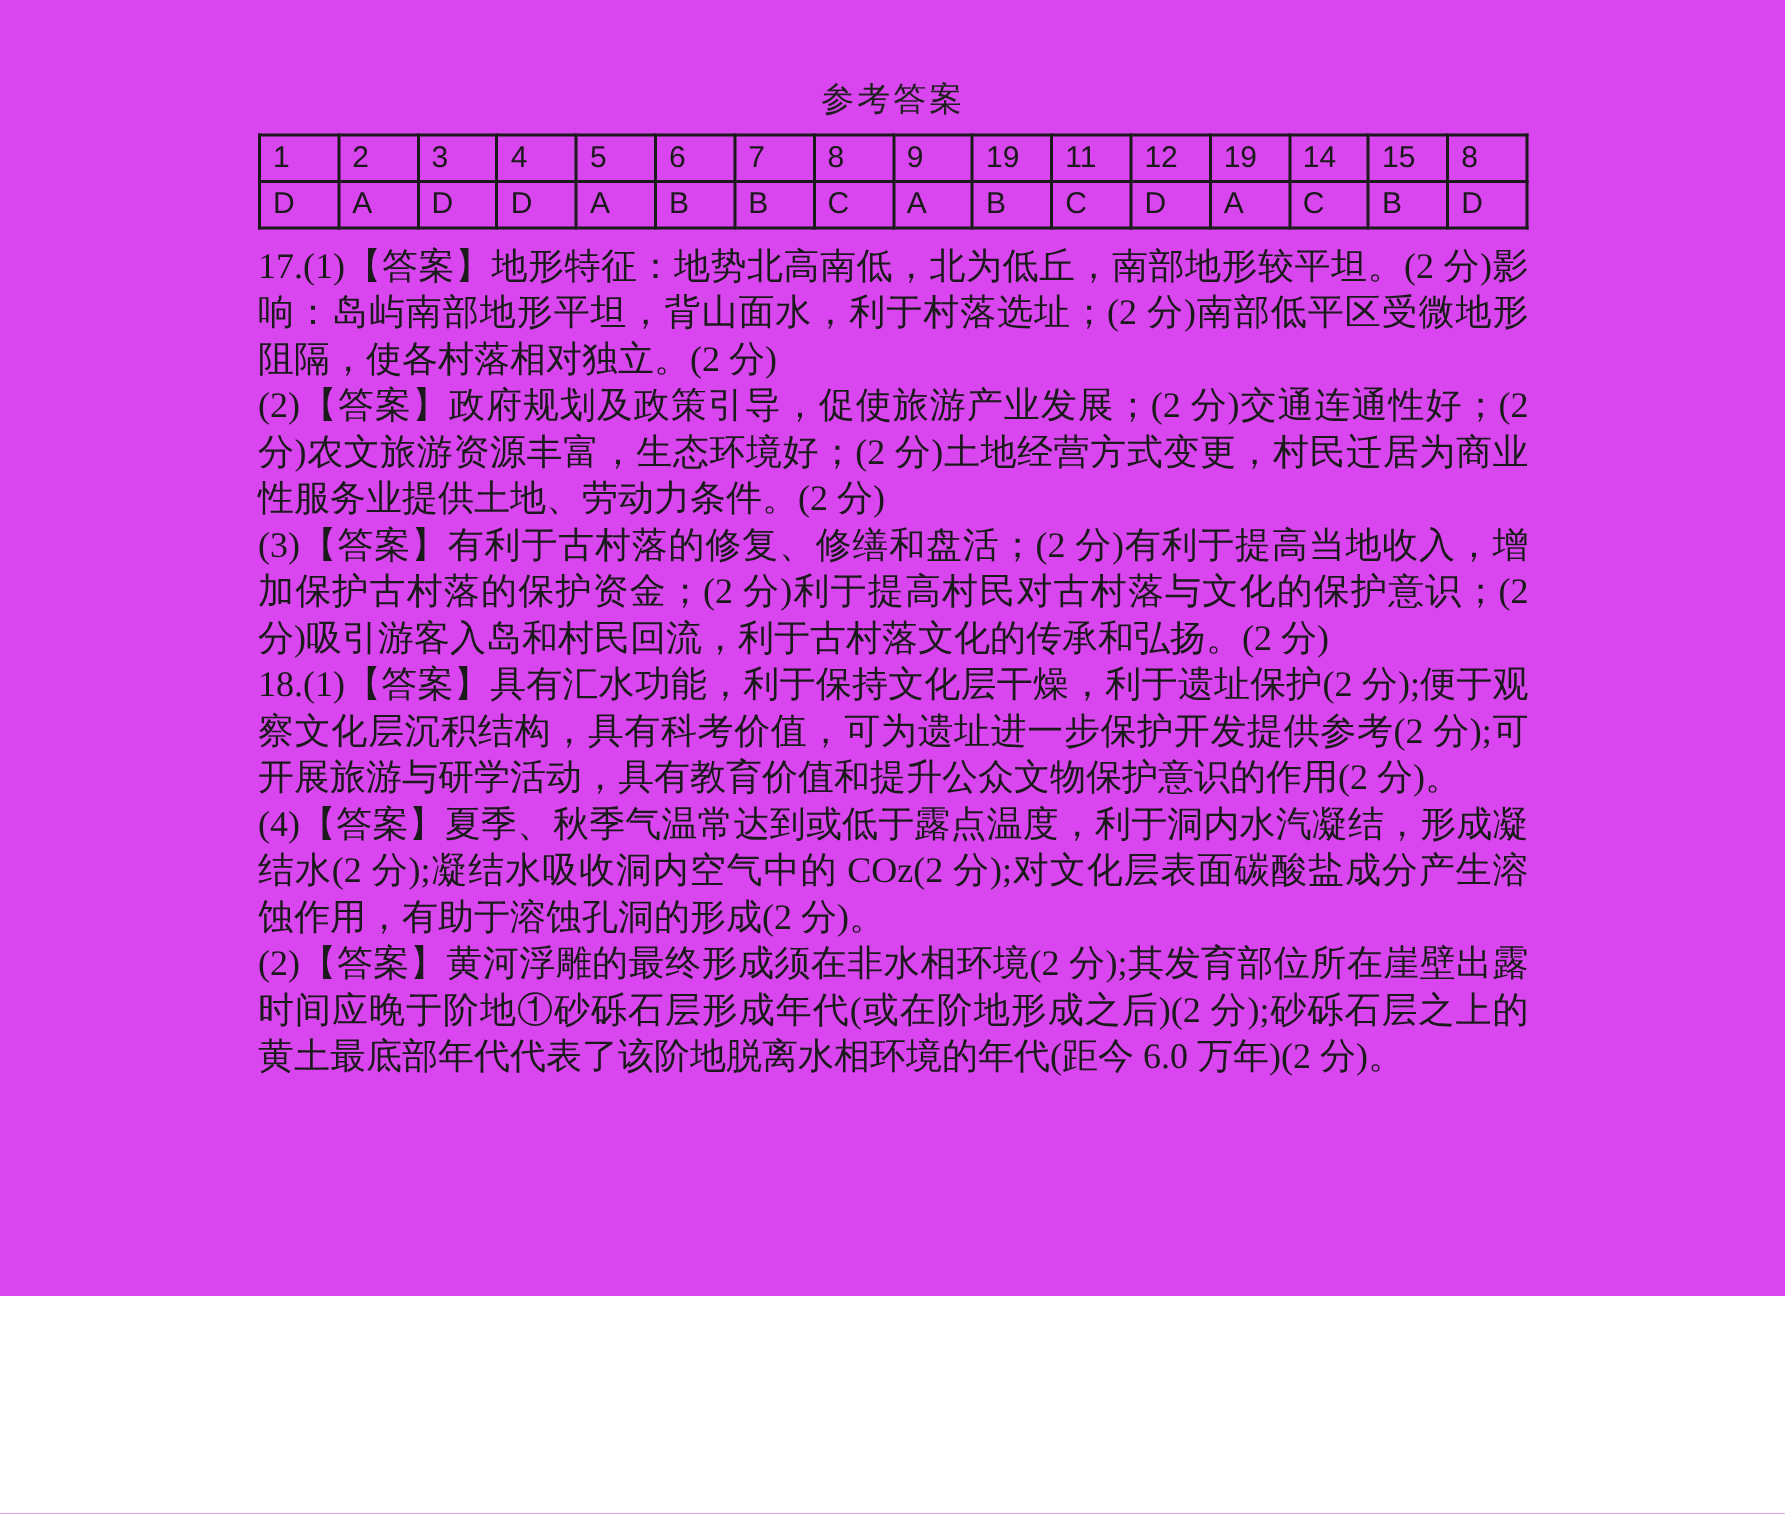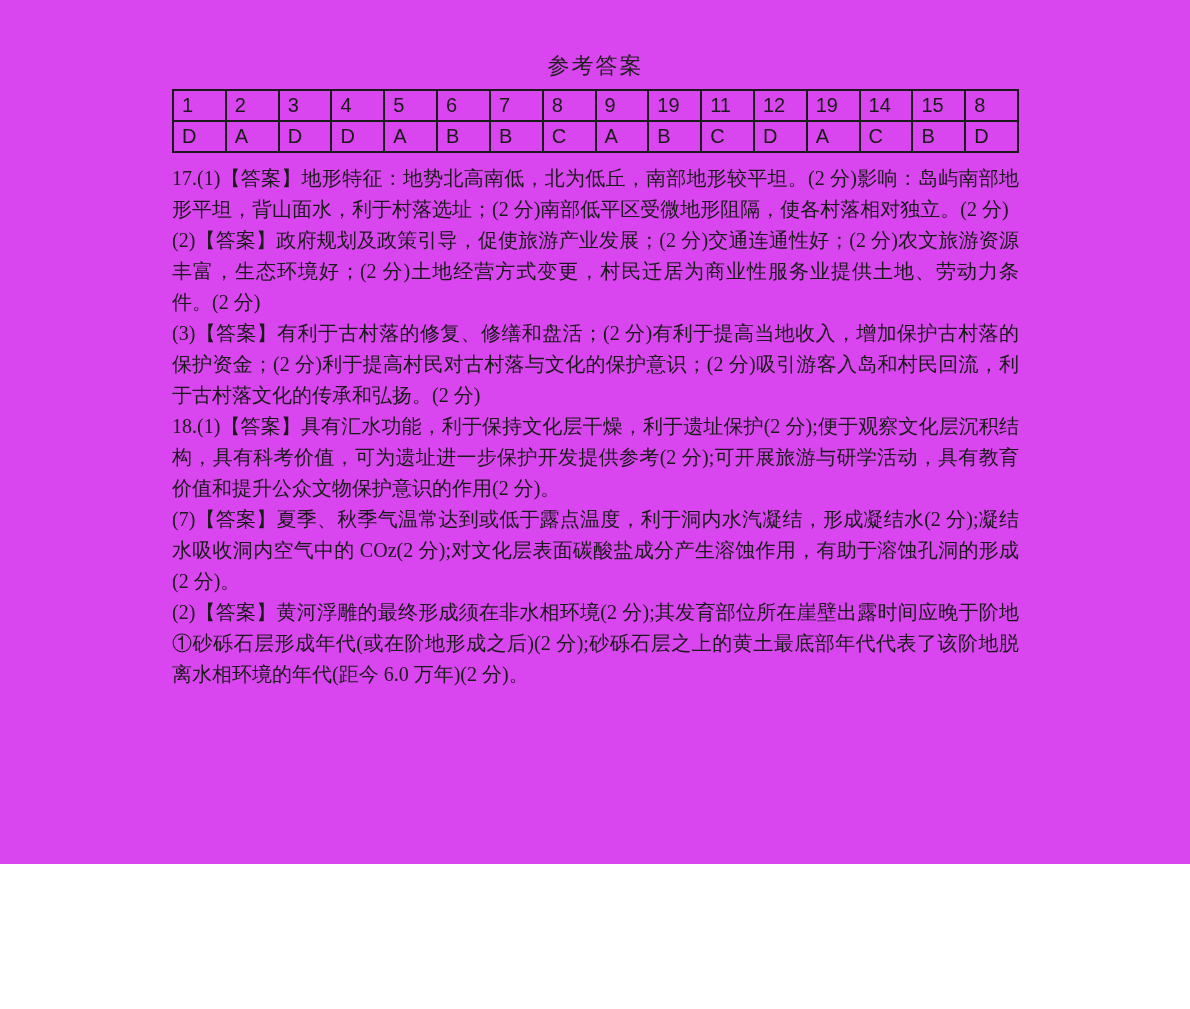--- a/index.html
+++ b/index.html
@@ -42,21 +42,21 @@
     border: 2px solid #1a1a1a;
     height: 29px;
     padding: 0 2px 0 8px;
     text-align: left;
     vertical-align: middle;
     overflow: hidden;
   }
   .answers {
     margin-top: 10px;
     font-family: "Liberation Serif", "DejaVu Serif", serif;
-    font-size: 20px;
+    font-size: 24px;
     line-height: 31px;
     text-align: justify;
     text-justify: inter-ideograph;
     color: #1a1a1a;
   }
   .answers p {
     margin: 0;
     padding: 0;
   }
 </style>
@@ -107,18 +107,18 @@
           <td>D</td>
         </tr>
       </tbody>
     </table>
 
     <div class="answers">
       <p>17.(1)【答案】地形特征：地势北高南低，北为低丘，南部地形较平坦。(2 分)影响：岛屿南部地形平坦，背山面水，利于村落选址；(2 分)南部低平区受微地形阻隔，使各村落相对独立。(2 分)</p>
       <p>(2)【答案】政府规划及政策引导，促使旅游产业发展；(2 分)交通连通性好；(2 分)农文旅游资源丰富，生态环境好；(2 分)土地经营方式变更，村民迁居为商业性服务业提供土地、劳动力条件。(2 分)</p>
       <p>(3)【答案】有利于古村落的修复、修缮和盘活；(2 分)有利于提高当地收入，增加保护古村落的保护资金；(2 分)利于提高村民对古村落与文化的保护意识；(2 分)吸引游客入岛和村民回流，利于古村落文化的传承和弘扬。(2 分)</p>
       <p>18.(1)【答案】具有汇水功能，利于保持文化层干燥，利于遗址保护(2 分);便于观察文化层沉积结构，具有科考价值，可为遗址进一步保护开发提供参考(2 分);可开展旅游与研学活动，具有教育价值和提升公众文物保护意识的作用(2 分)。</p>
-      <p>(7)【答案】夏季、秋季气温常达到或低于露点温度，利于洞内水汽凝结，形成凝结水(2 分);凝结水吸收洞内空气中的 COz(2 分);对文化层表面碳酸盐成分产生溶蚀作用，有助于溶蚀孔洞的形成(2 分)。</p>
+      <p>(4)【答案】夏季、秋季气温常达到或低于露点温度，利于洞内水汽凝结，形成凝结水(2 分);凝结水吸收洞内空气中的 COz(2 分);对文化层表面碳酸盐成分产生溶蚀作用，有助于溶蚀孔洞的形成(2 分)。</p>
       <p>(2)【答案】黄河浮雕的最终形成须在非水相环境(2 分);其发育部位所在崖壁出露时间应晚于阶地①砂砾石层形成年代(或在阶地形成之后)(2 分);砂砾石层之上的黄土最底部年代代表了该阶地脱离水相环境的年代(距今 6.0 万年)(2 分)。</p>
     </div>
 
   </div>
 </div>
 
 </body></html>

